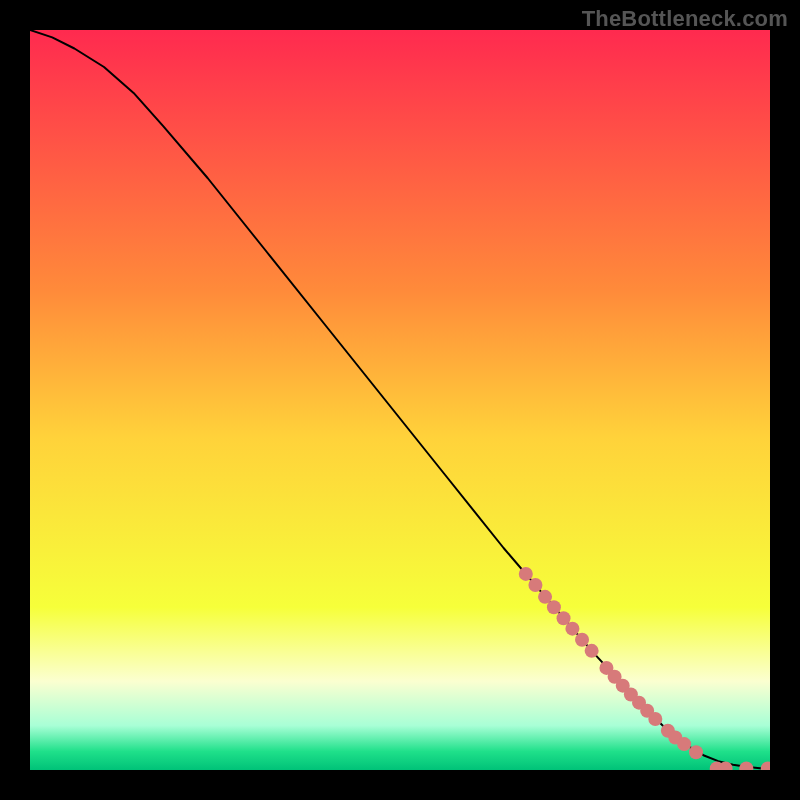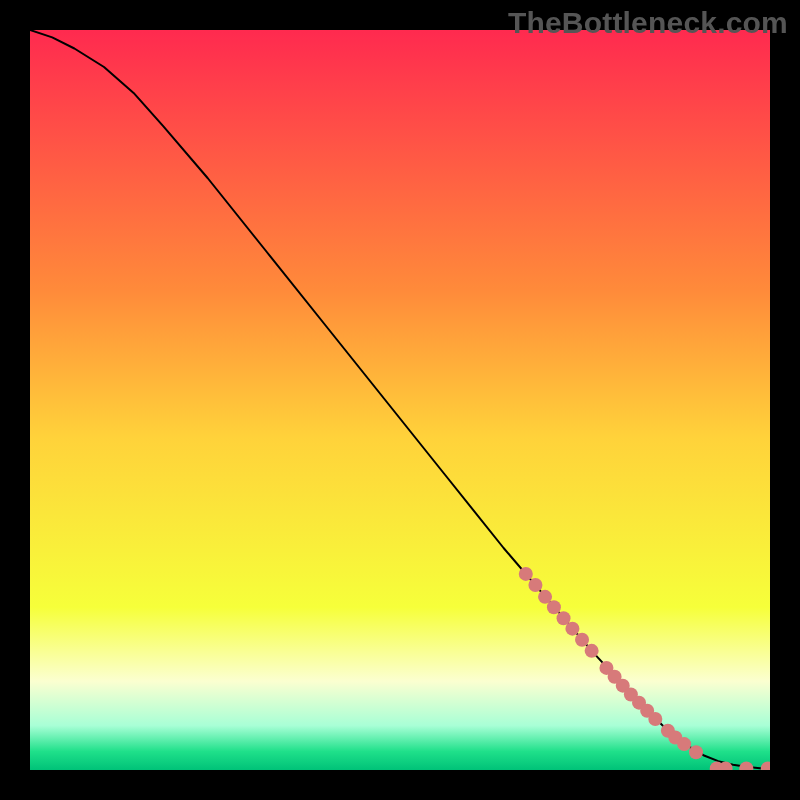--- a/index.html
+++ b/index.html
@@ -22,21 +22,21 @@
     left: 30px;
     top: 30px;
     width: 740px;
     height: 740px;
   }
   .watermark {
     position: absolute;
     top: 6px;
     right: 12px;
     color: #555;
-    font-size: 30px;
+    font-size: 22px;
     font-weight: 600;
     letter-spacing: 0.2px;
     user-select: none;
   }
   svg { display: block; }
 </style>
 </head>
 <body>
 
 <div class="stage">

